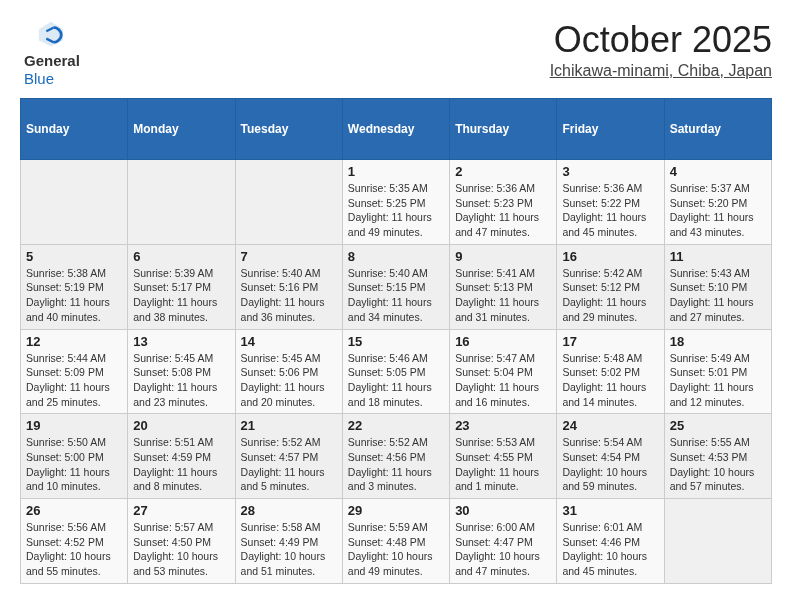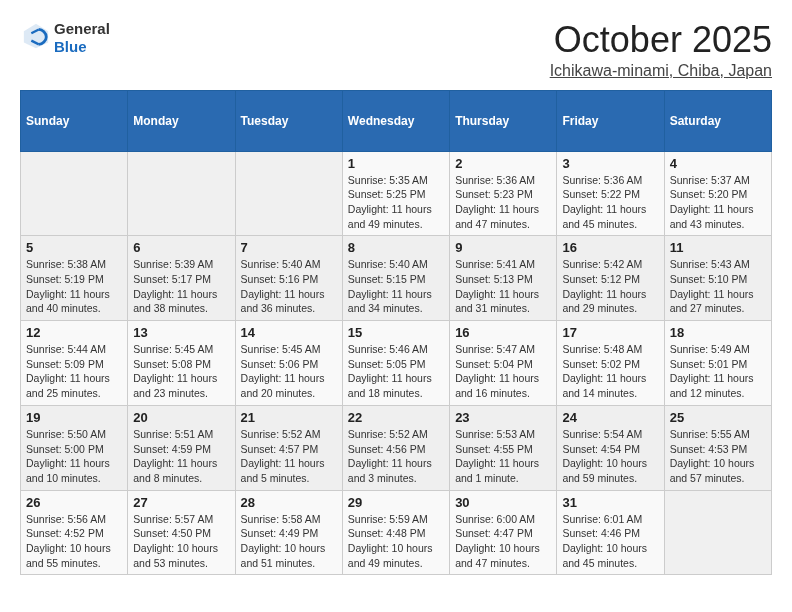--- a/index.html
+++ b/index.html
@@ -12,20 +12,21 @@
     }
     .header {
       display: flex;
       align-items: flex-start;
       justify-content: space-between;
       margin-bottom: 10px;
     }
     .logo {
       display: flex;
       align-items: center;
+      flex-direction: column;
     }
     .logo-icon {
       width: 28px;
       height: 28px;
       margin-left: 2px;
     }
     .title-block {
       text-align: right;
     }
     .month-title {
@@ -92,21 +93,21 @@
     <div>
       <svg class="logo-icon" viewBox="0 0 30 30">
         <polygon points="15,2 28,10 28,22 15,28 2,22 2,10" fill="#1a6bbf" opacity="0.15"></polygon>
         <path d="M18 8 C22 8, 26 12, 26 16 C26 20, 22 24, 18 24" stroke="#1a6bbf" stroke-width="3" fill="none"></path>
         <path d="M10 12 L18 8" stroke="#1a6bbf" stroke-width="2.5" fill="none"></path>
         <path d="M10 20 L18 24" stroke="#1a6bbf" stroke-width="2.5" fill="none"></path>
       </svg>
     </div>
     <div style="margin-left:4px;">
       <div style="font-size:15px;font-weight:bold;color:#333;line-height:1.2;">General</div>
-      <div style="font-size:15px;font-weight:bold;color:#1a6bbf;line-height:1.2;">Blue</div>
+      <div style="font-size:15px;font-weight:normal;color:#1a6bbf;line-height:1.2;">Blue</div>
     </div>
   </div>
   <div class="title-block">
     <div class="month-title">October 2025</div>
     <div class="location-title">Ichikawa-minami, Chiba, Japan</div>
   </div>
 </div>
 
 <table class="calendar">
   <thead>

